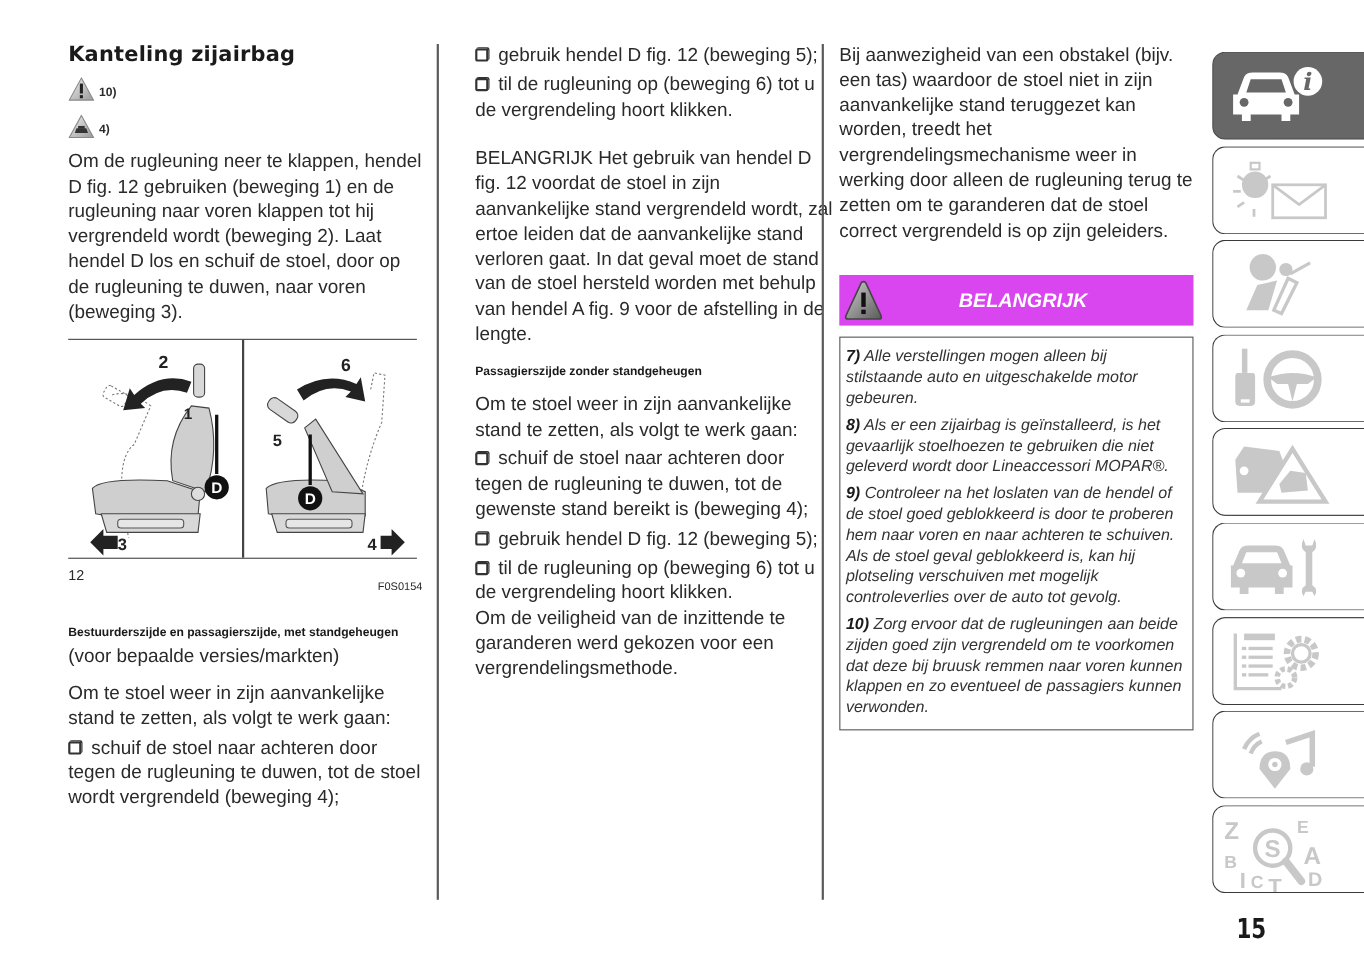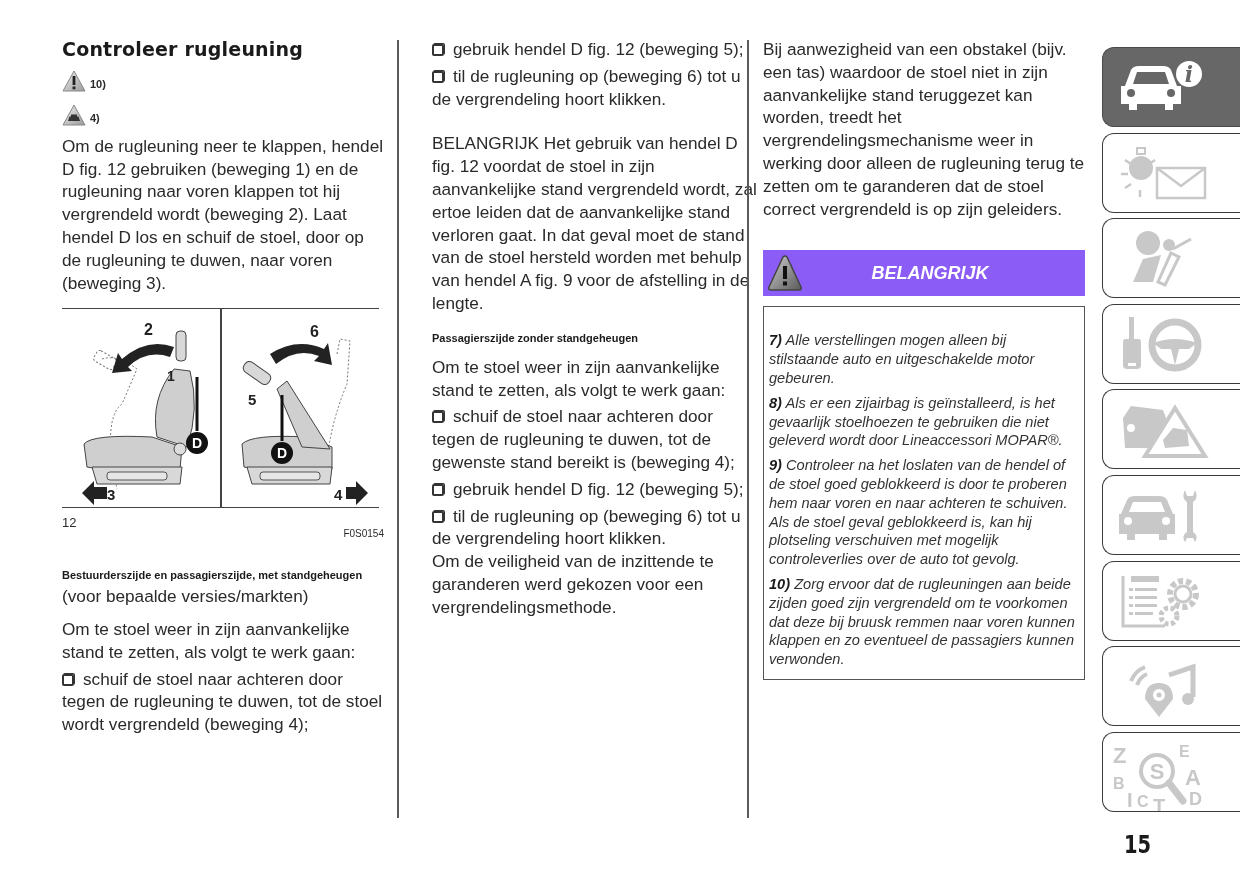--- a/index.html
+++ b/index.html
@@ -17,37 +17,37 @@
   p { margin-bottom: 0; }
   .gap-s { margin-bottom: 4px; }
   .gap-m { margin-bottom: 10px; }
   .gap-l { margin-bottom: 22px; }
   .h-sub { font-weight: bold; font-size: 11px; line-height: 19px; color: #1a1a1a; }
   .bullet { display: inline-block; width: 12px; height: 12px; border: 2px solid #333; border-radius: 2px; margin-right: 9px; vertical-align: -1px; box-shadow: 1px -1px 0 #333; }
   .figure { position: relative; width: 317px; height: 200px; margin-top: 14px; border-top: 1px solid #444; border-bottom: 1px solid #444; }
   .figure .vline { position: absolute; left: 158px; top: 0; width: 2px; height: 100%; background: #444; }
   .fig-cap { display: flex; justify-content: space-between; font-size: 13px; margin-top: 4px; margin-bottom: 20px; }
   .fig-cap .code { font-size: 10px; font-weight: normal; margin-top: 11px; }
-  .notice-head { display: flex; align-items: center; height: 46px; background: #8b5cf6; margin-top: 30px; }
+  .notice-head { display: flex; align-items: center; height: 46px; background: #d946ef; margin-top: 30px; }
   .notice-head .label { flex: 1; text-align: center; color: #fff; font-weight: bold; font-style: italic; font-size: 18px; margin-right: 30px; }
-  .notice-box { border: 1px solid #555; margin-top: 10px; padding: 24px 5px 8px 5px; font-size: 14.6px; line-height: 18.8px; font-style: italic; color: #333; }
+  .notice-box { border: 1px solid #555; margin-top: 10px; padding: 8px 5px 8px 5px; font-size: 14.6px; line-height: 18.8px; font-style: italic; color: #333; }
   .notice-box p { margin-bottom: 6px; }
   .notice-box p:last-child { margin-bottom: 2px; }
   .notice-box b { font-style: italic; color: #1a1a1a; }
   .tabs { position: absolute; left: 1102px; top: 47px; width: 138px; }
   .tab { position: relative; height: 80px; border: 1.5px solid #3a3a3a; border-right: none; border-radius: 12px 0 0 12px; margin-bottom: 5.6px; background: #fff; }
   .tab.active { background: #676767; border-color: #4a4a4a; }
   .tab svg { position: absolute; left: 10px; top: 8px; }
   .page-num { position: absolute; left: 1124px; top: 830px; font-family: "DejaVu Sans", sans-serif; font-weight: bold; font-size: 25px; transform: scaleX(0.78); transform-origin: left; color: #1a1a1a; }
 </style>
 </head>
 <body>
 
 <div class="col col1">
-  <div class="h-main">Controleer rugleuning</div>
+  <div class="h-main">Kanteling zijairbag</div>
 
   <div class="warn-line">
     <svg class="tri" viewBox="0 0 24 22">
       <defs>
           <linearGradient id="g1" x1="0" y1="0" x2="1" y2="1">
             <stop offset="0" stop-color="#f0f0f0"></stop>
             <stop offset="1" stop-color="#9a9a9a"></stop>
           </linearGradient>
         </defs>
       <path d="M12 1 L23 21 L1 21 Z" fill="url(#g1)" stroke="#888" stroke-width="1"></path>

